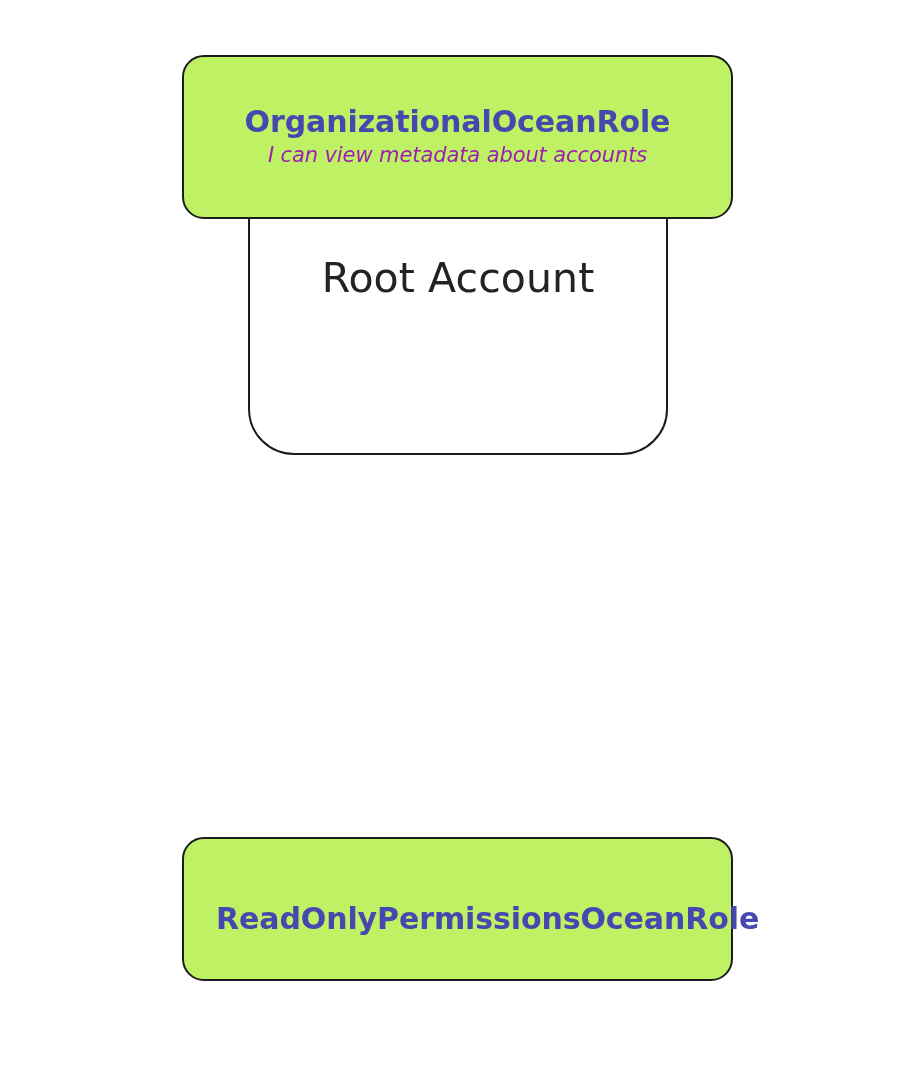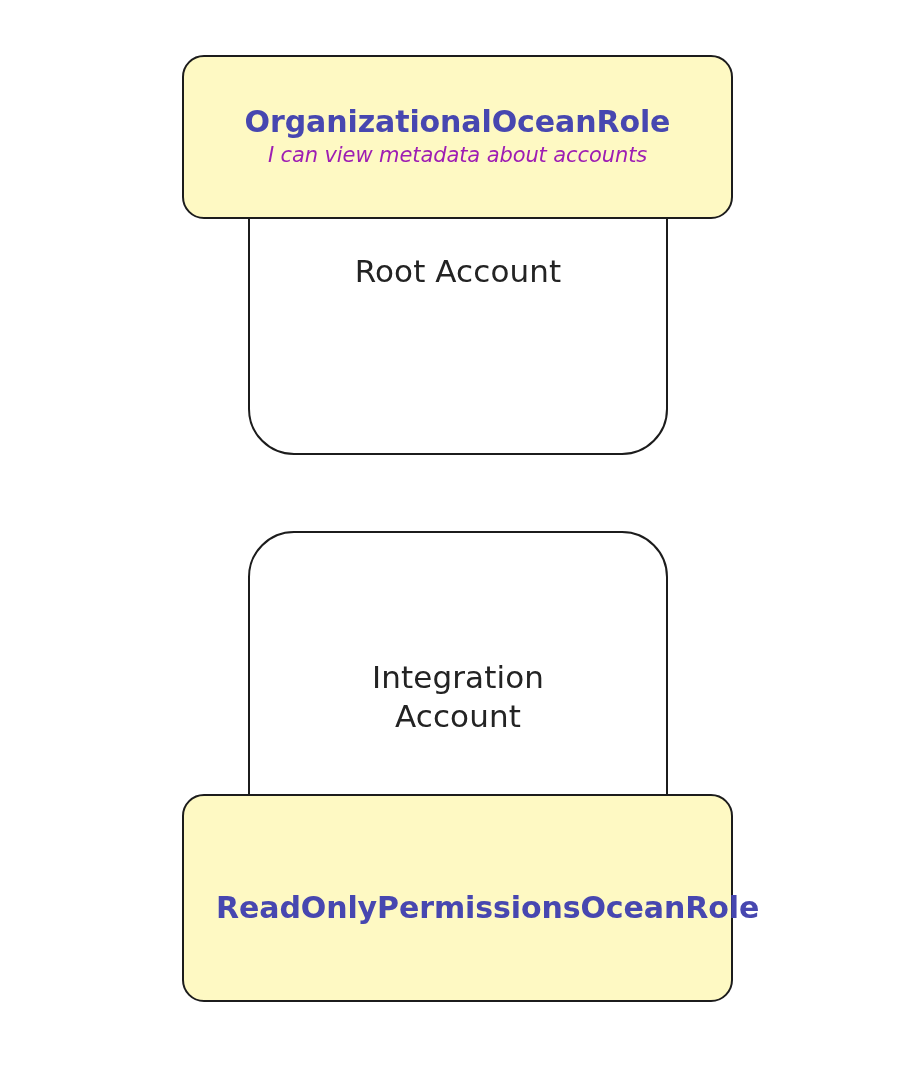--- a/index.html
+++ b/index.html
@@ -26,21 +26,21 @@
     box-sizing: border-box;
     background: #ffffff;
     border: 2px solid #1c1c1c;
   }
   .account-box .account-label {
     position: absolute;
     left: 0;
     right: 0;
     text-align: center;
     color: #232323;
-    font-size: 31px;
+    font-size: 41px;
     line-height: 1.27;
     letter-spacing: 0.1px;
     font-weight: 400;
     white-space: pre-line;
   }
 
   #root-account {
     left: 248px;
     top: 200px;
     width: 420px;
@@ -59,37 +59,37 @@
     border-radius: 46px 46px 2px 2px;
   }
   #integration-account .account-label {
     top: 125px;
   }
 
   
   .role-box {
     position: absolute;
     box-sizing: border-box;
-    background: #fef9c3;
+    background: #bef264;
     border: 2px solid #1c1c1c;
     border-radius: 22px;
     width: 551px;
     left: 182px;
     text-align: center;
     display: flex;
     flex-direction: column;
     justify-content: center;
   }
   #role-top {
     top: 55px;
     height: 164px;
   }
   #role-bottom {
-    top: 794px;
-    height: 208px;
+    top: 837px;
+    height: 144px;
     padding-left: 32px;
   }
   .role-name {
     color: #4747b0;
     font-weight: 700;
     font-size: 30px;
     line-height: 1.22;
     letter-spacing: -0.1px;
   }
   .role-desc {
@@ -110,22 +110,18 @@
 
   <div class="account-box" id="root-account">
     <div class="account-label">Root Account</div>
   </div>
 
   <div class="role-box" id="role-top">
     <div class="role-name">OrganizationalOceanRole</div>
     <div class="role-desc">I can view metadata about accounts</div>
   </div>
 
-  <div class="account-box" id="integration-account">
-    <div class="account-label">Integration
-Account</div>
-  </div>
 
   <div class="role-box" id="role-bottom">
     <div class="role-name">ReadOnlyPermissionsOceanRole</div>
   </div>
 
 </div>
 
 </body></html>

